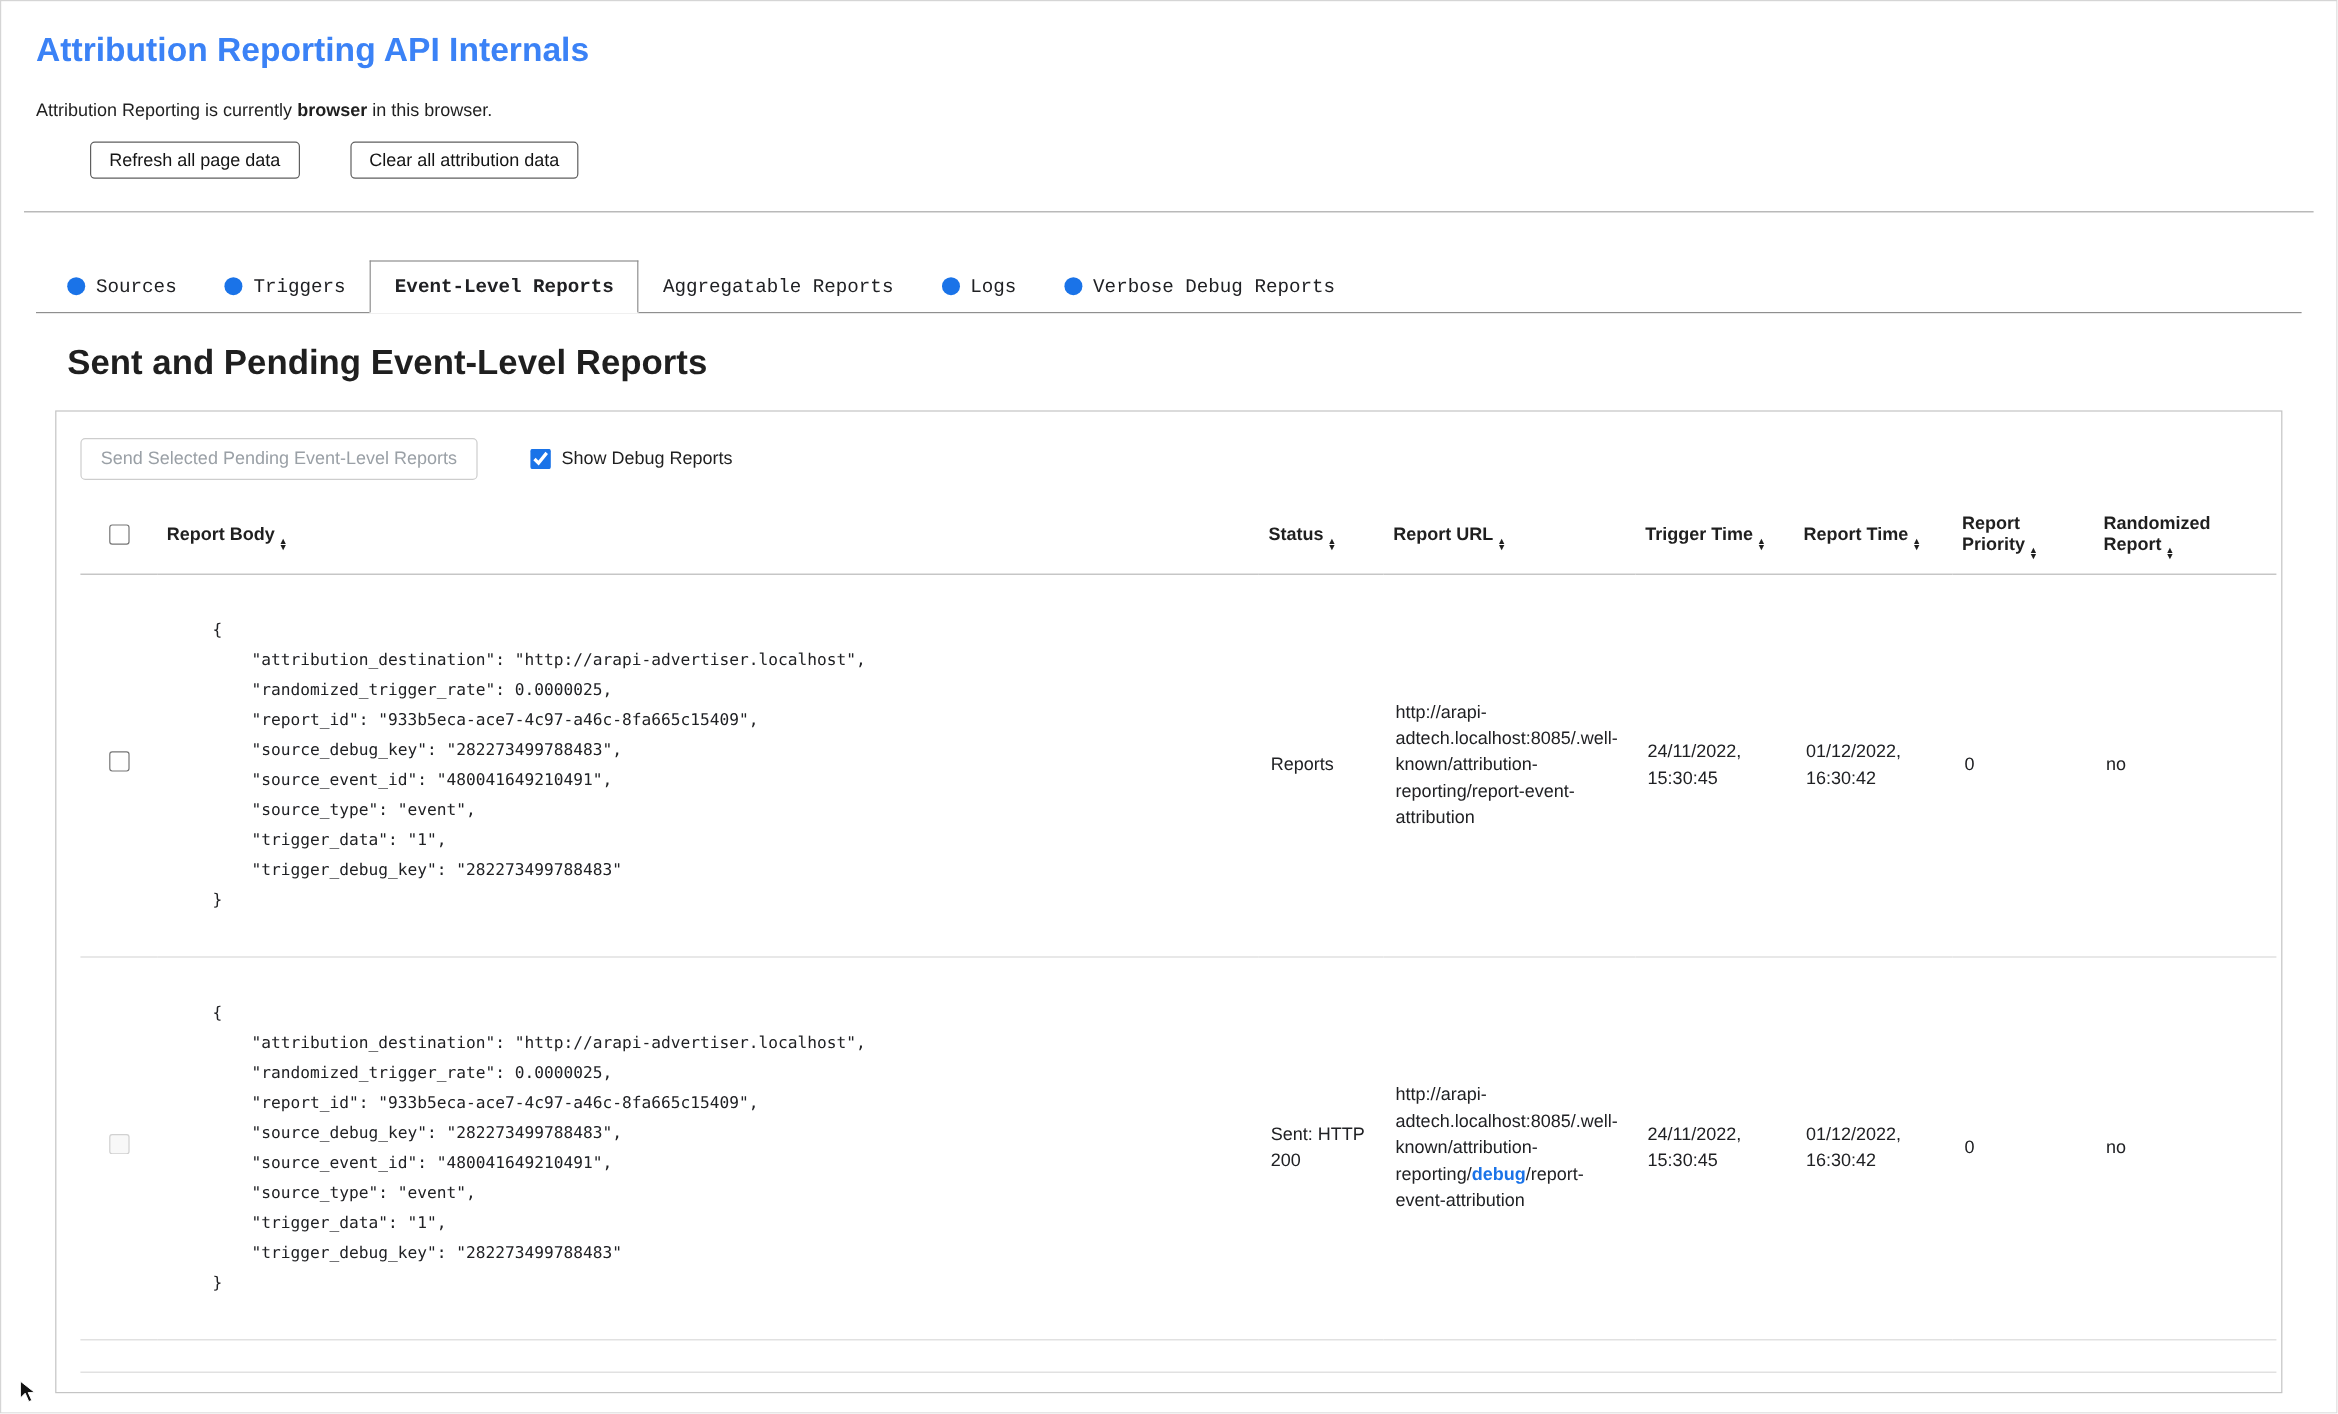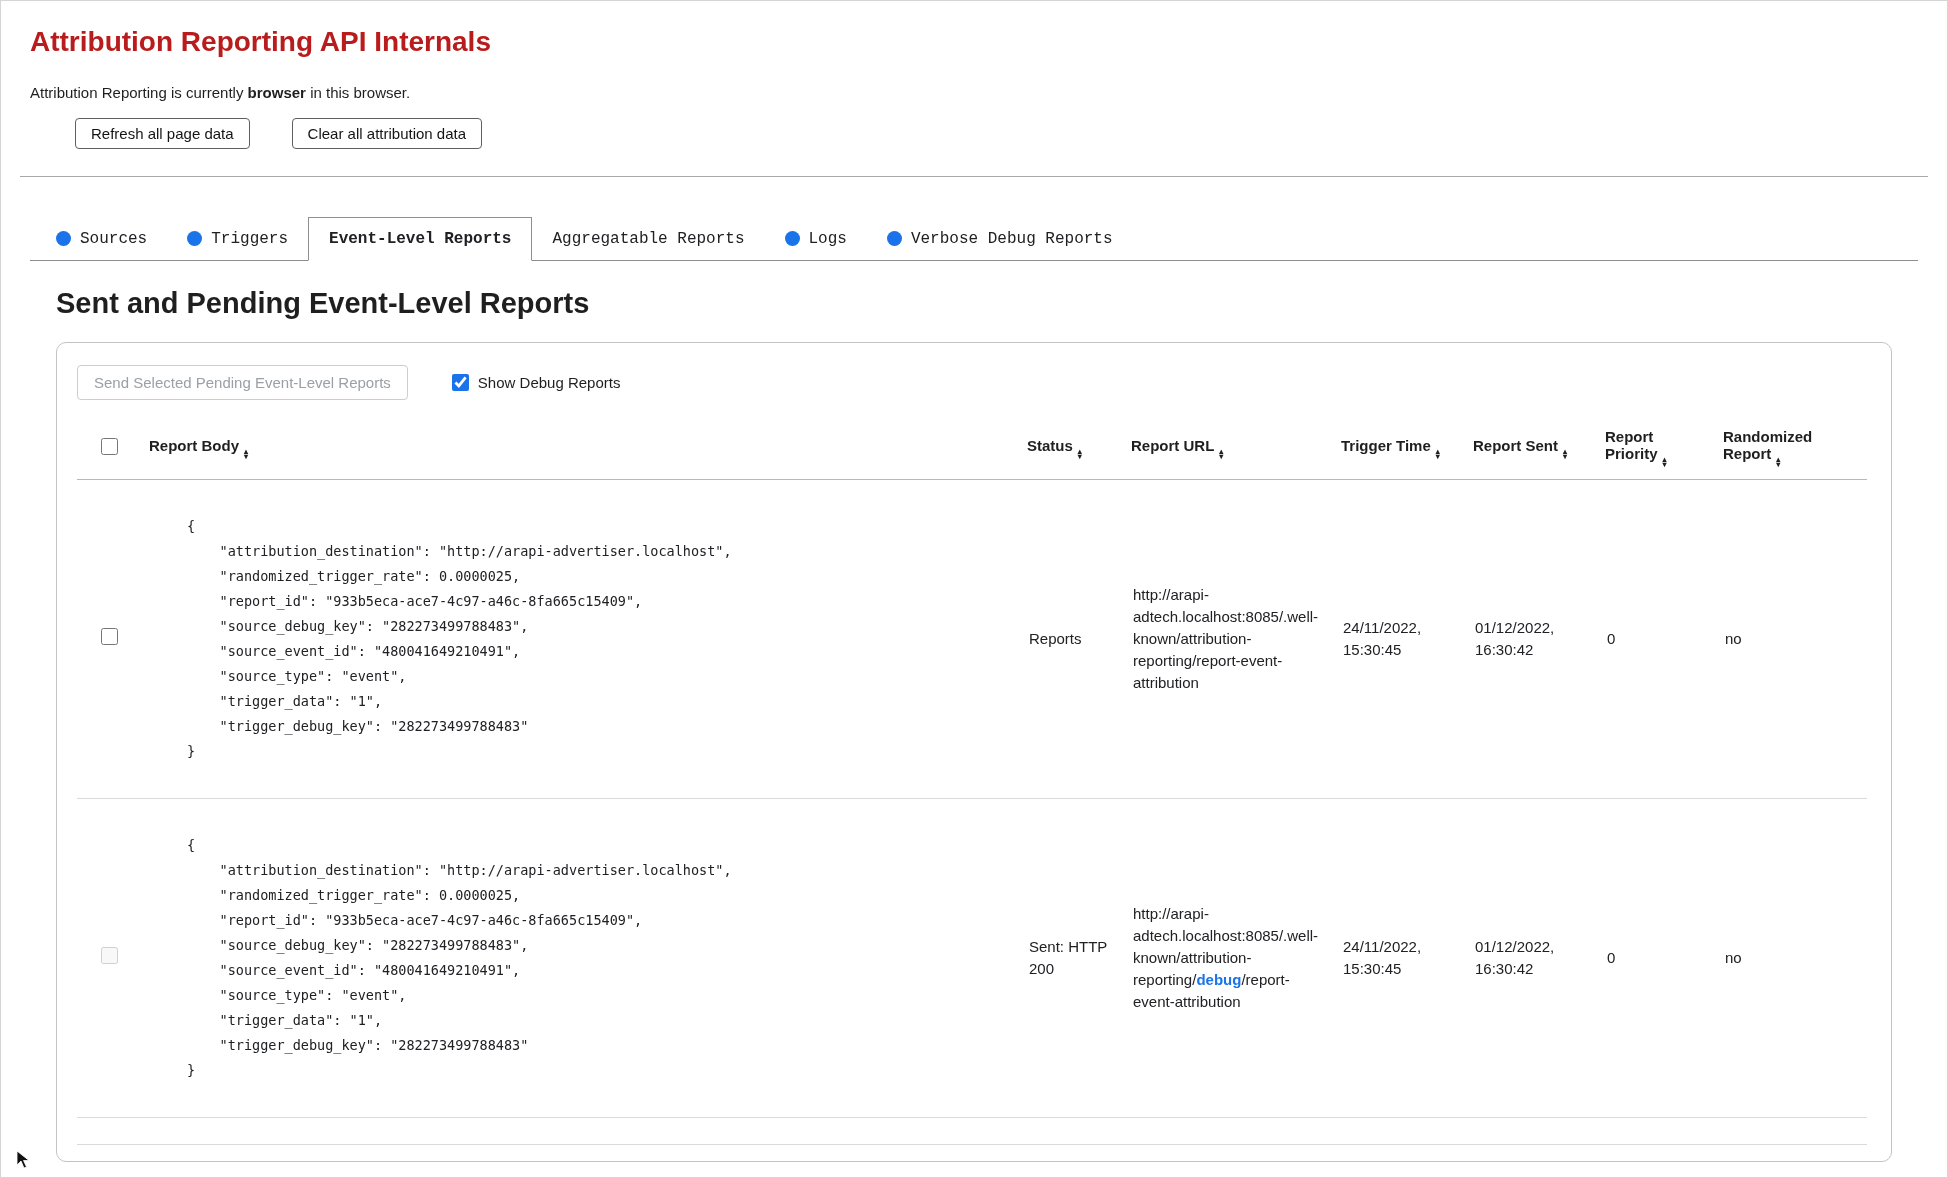--- a/index.html
+++ b/index.html
@@ -8,21 +8,21 @@
     width: 1948px; height: 1178px;
     background: #ffffff;
     font-family: "Liberation Sans", sans-serif;
     color: #202124;
     position: relative;
     overflow: hidden;
   }
   .frame { position: absolute; inset: 0; border: 1px solid #d5d5d5; pointer-events: none; z-index: 50; }
   .page { padding: 22px 30px 0 30px; }
 
-  .title { font-size: 28px; font-weight: 700; color: #b91c1c; margin: 4px 0 26px 0; }
+  .title { font-size: 28px; font-weight: 700; color: #3b82f6; margin: 4px 0 26px 0; }
   .status-line { font-size: 15px; color: #1f1f1f; margin: 0 0 17px 0; }
   .status-line strong { font-weight: 700; }
 
   .btn-row { display: flex; gap: 42px; padding-left: 45px; }
   .chrome-btn {
     font-family: "Liberation Sans", sans-serif;
     font-size: 15px; color: #141414;
     background: #ffffff;
     border: 1px solid #5f5f5f; border-radius: 4px;
     padding: 6px 15px; cursor: pointer;
@@ -30,21 +30,21 @@
 
   hr.divider { border: none; border-top: 1px solid #a9a9a9; margin: 27px -10px 0 -10px; }
 
   .tabs { display: flex; align-items: stretch; border-bottom: 1px solid #8f8f8f; margin-top: 40px; padding-left: 6px; font-family: Liberation Mono, monospace; }
   .tab { display: flex; align-items: center; gap: 9px; padding: 12px 20px; font-size: 16px; color: #202124; cursor: pointer; background: transparent; }
   .tab.active { font-weight: 700; border: 1px solid #8f8f8f; border-bottom: 1px solid #ffffff; margin-bottom: -1px; background: #ffffff; }
   .dot { width: 15px; height: 15px; border-radius: 50%; background: #1a73e8; flex: 0 0 auto; }
 
   .section-heading { font-size: 29px; font-weight: 700; color: #1f1f1f; margin: 26px 0 22px 26px; }
 
-  .panel { margin: 0 26px; border: 1px solid #c4c4c4; border-radius: 10px; padding: 20px 24px 16px 20px; background: #ffffff; }
+  .panel { margin: 0 16px; border: 1px solid #c4c4c4; border-radius: 0; padding: 20px 4px 16px 20px; background: #ffffff; }
   .panel-toolbar { display: flex; align-items: center; gap: 44px; margin: 2px 0 16px 0; }
   .send-btn {
     font-family: "Liberation Sans", sans-serif;
     font-size: 15px; color: #9aa0a6;
     background: #ffffff; border: 1px solid #cdcdcd; border-radius: 4px;
     padding: 8px 16px;
   }
   .debug-toggle { display: flex; align-items: center; gap: 9px; font-size: 15px; cursor: pointer; color: #1f1f1f; }
   input[type="checkbox"] { width: 17px; height: 17px; accent-color: #1a73e8; margin: 0; }
 
@@ -150,21 +150,21 @@
                 <span>▾</span>
               </span></th>
             <th><span class="th-label">Report URL</span><span class="sort-icon">
                 <span>▴</span>
                 <span>▾</span>
               </span></th>
             <th><span class="th-label">Trigger Time</span><span class="sort-icon">
                 <span>▴</span>
                 <span>▾</span>
               </span></th>
-            <th><span class="th-label">Report Sent</span><span class="sort-icon">
+            <th><span class="th-label">Report Time</span><span class="sort-icon">
                 <span>▴</span>
                 <span>▾</span>
               </span></th>
             <th><span class="th-label">Report Priority</span><span class="sort-icon">
                 <span>▴</span>
                 <span>▾</span>
               </span></th>
             <th><span class="th-label">Randomized Report</span><span class="sort-icon">
                 <span>▴</span>
                 <span>▾</span>

